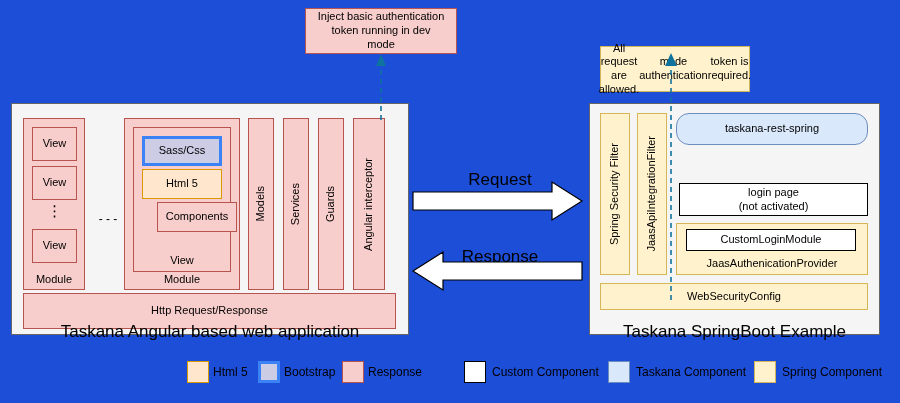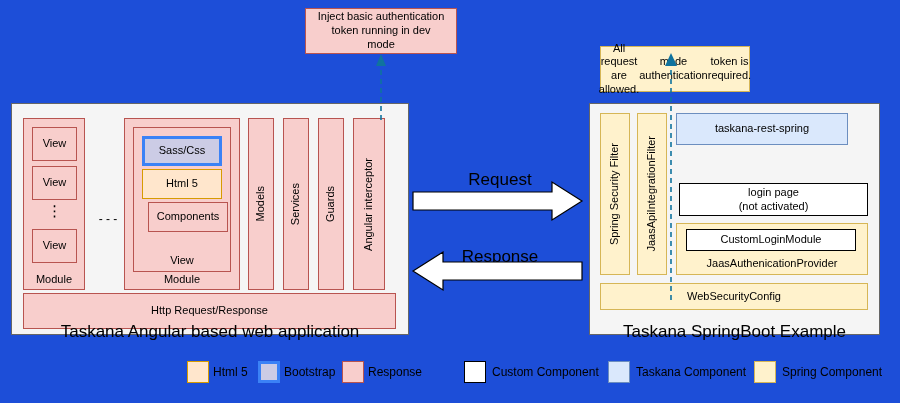--- a/index.html
+++ b/index.html
@@ -109,21 +109,21 @@
   </div>
   <div class="box angular" style="left:133px; top:127px; width:98px; height:145px; align-items:flex-end; padding-bottom:3px;">
     <span>View</span>
   </div>
   <div class="box bootstrap" style="left:142px; top:136px; width:80px; height:30px;">
     <span>Sass/Css</span>
   </div>
   <div class="box html5" style="left:142px; top:169px; width:80px; height:30px;">
     <span>Html 5</span>
   </div>
-  <div class="box angular" style="left:148px; top:202px; width:80px; height:30px;align-items:center;">
+  <div class="box angular" style="left:157px; top:202px; width:80px; height:30px;align-items:center;">
     <span>Components</span>
   </div>
 
   <div class="box angular" style="left:248px; top:118px; width:26px; height:172px;">
     <span class="vtext">Models</span>
   </div>
   <div class="box angular" style="left:283px; top:118px; width:26px; height:172px;">
     <span class="vtext">Services</span>
   </div>
   <div class="box angular" style="left:318px; top:118px; width:26px; height:172px;">
@@ -141,21 +141,21 @@
 
   <div class="box panel" style="left:589px; top:103px; width:291px; height:232px;"></div>
 
   <div class="box spring" style="left:600px; top:113px; width:30px; height:162px;">
     <span class="vtext">Spring Security Filter</span>
   </div>
   <div class="box spring" style="left:637px; top:113px; width:30px; height:162px;">
     <span class="vtext">JaasApiIntegrationFilter</span>
   </div>
 
-  <div class="box taskana" style="left:676px; top:113px; width:172px; height:32px;">
+  <div class="box taskana" style="left:676px; top:113px; width:192px; height:32px;border-radius:13px;">
     <span>taskana-rest-spring</span>
   </div>
 
   <div class="box custom" style="left:679px; top:183px; width:189px; height:33px; flex-direction:column;">
     <span>login page</span>
     <span>(not activated)</span>
   </div>
 
   <div class="box spring" style="left:676px; top:223px; width:192px; height:52px; align-items:flex-end; padding-bottom:3px;">
     <span>JaasAuthenicationProvider</span>

